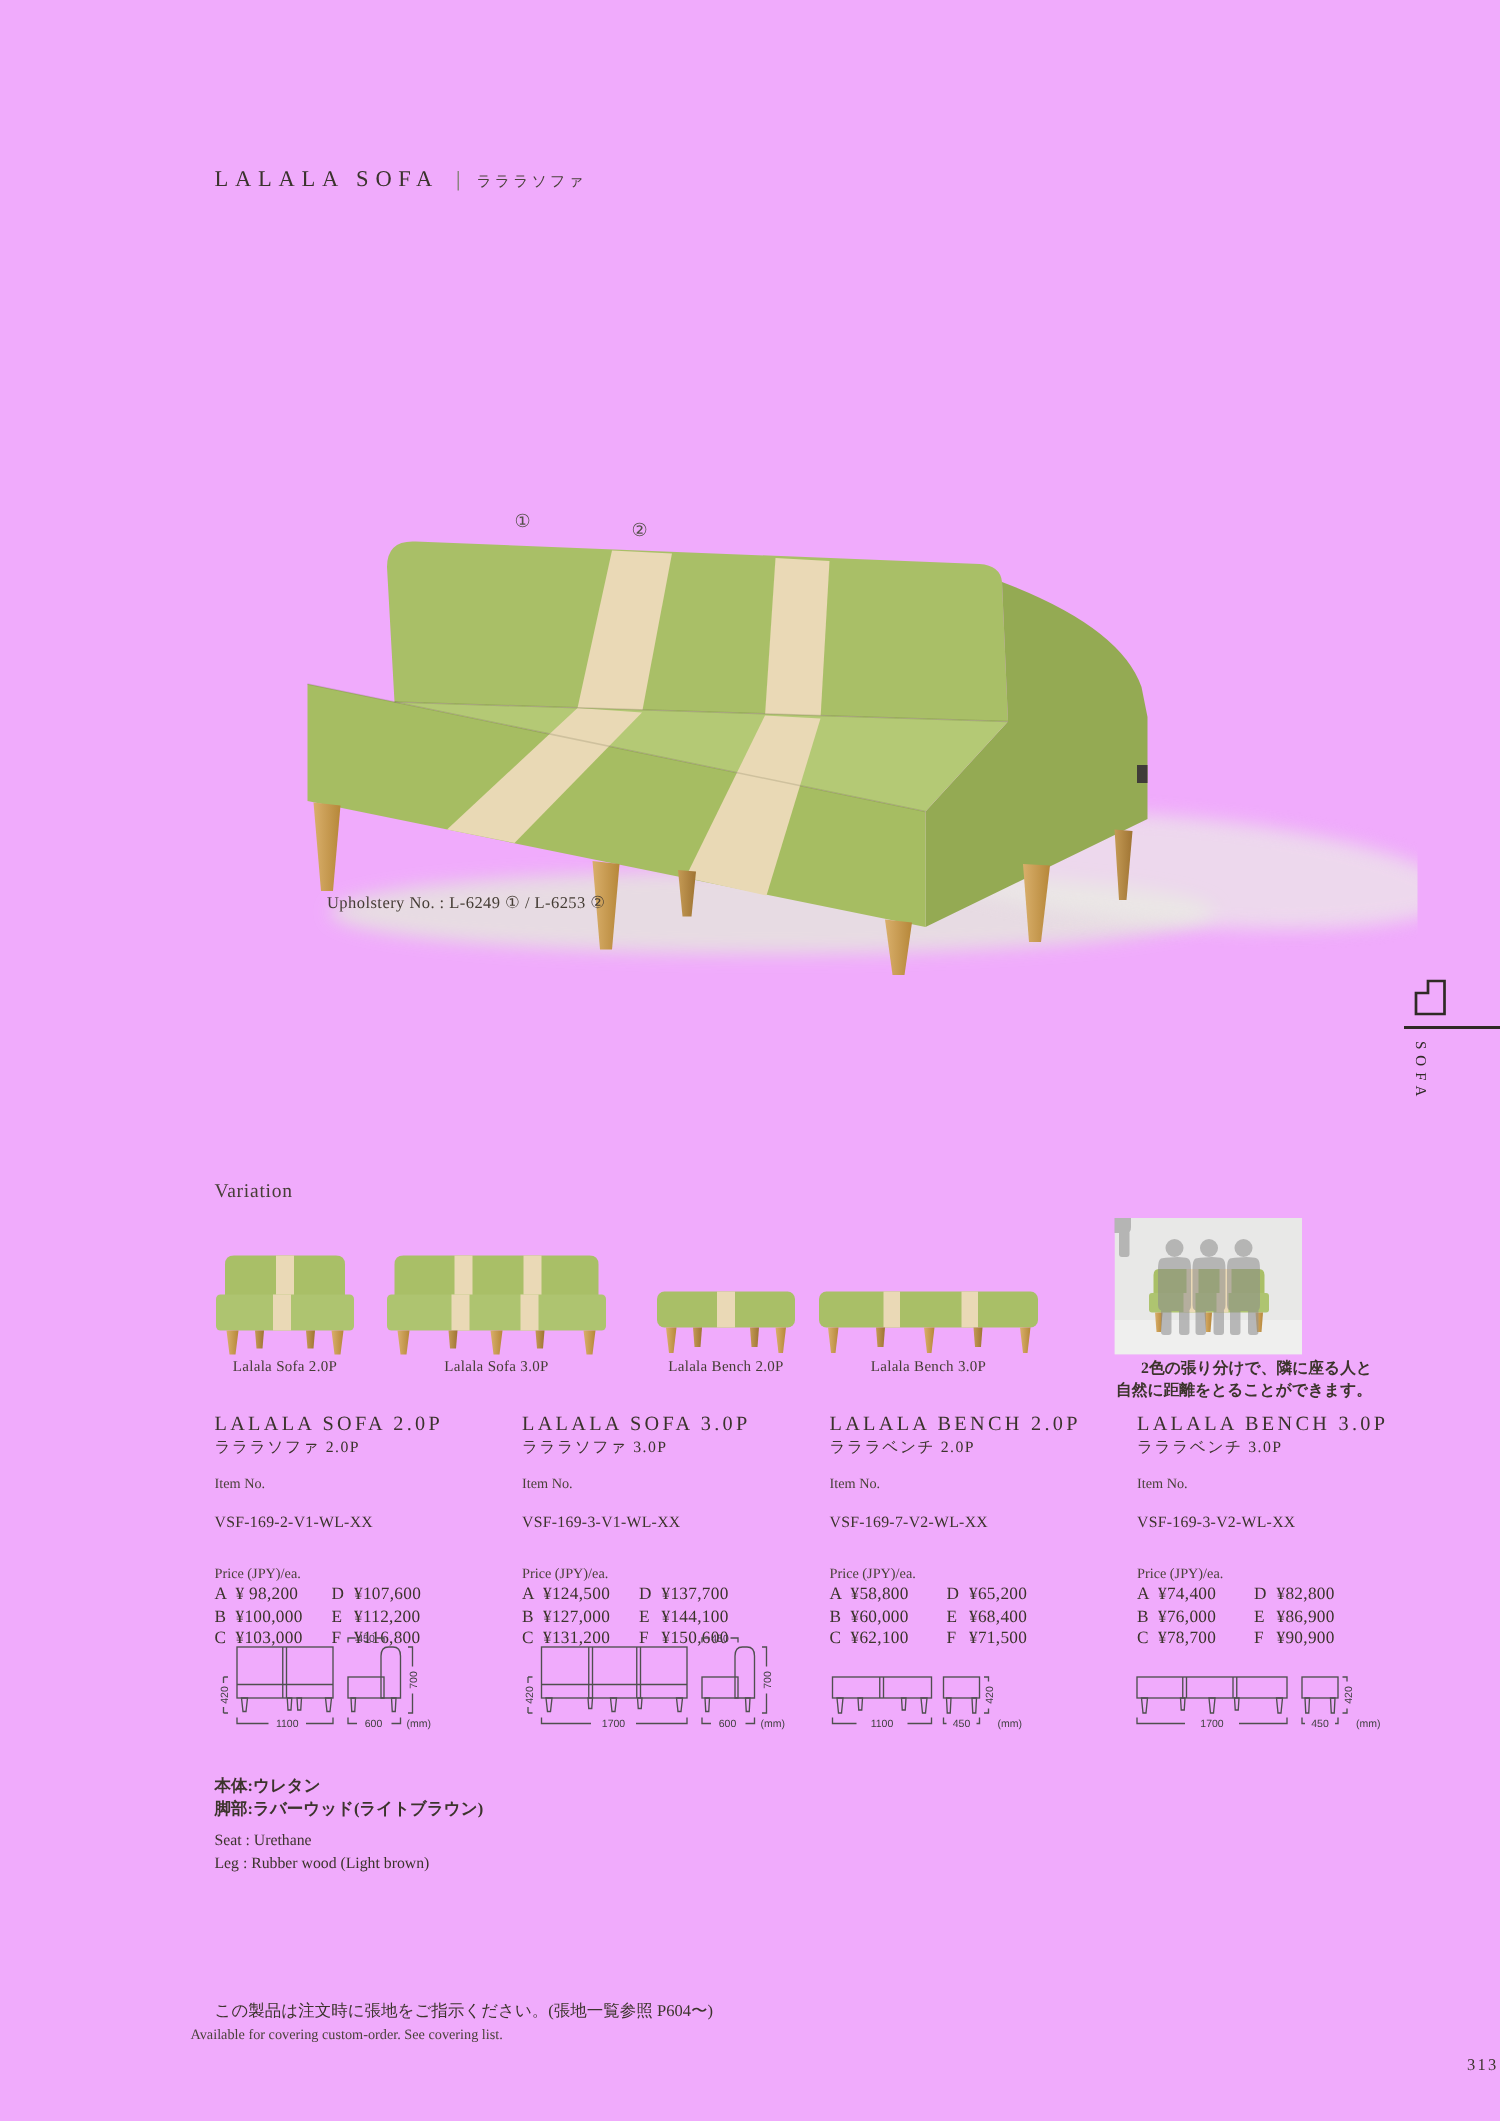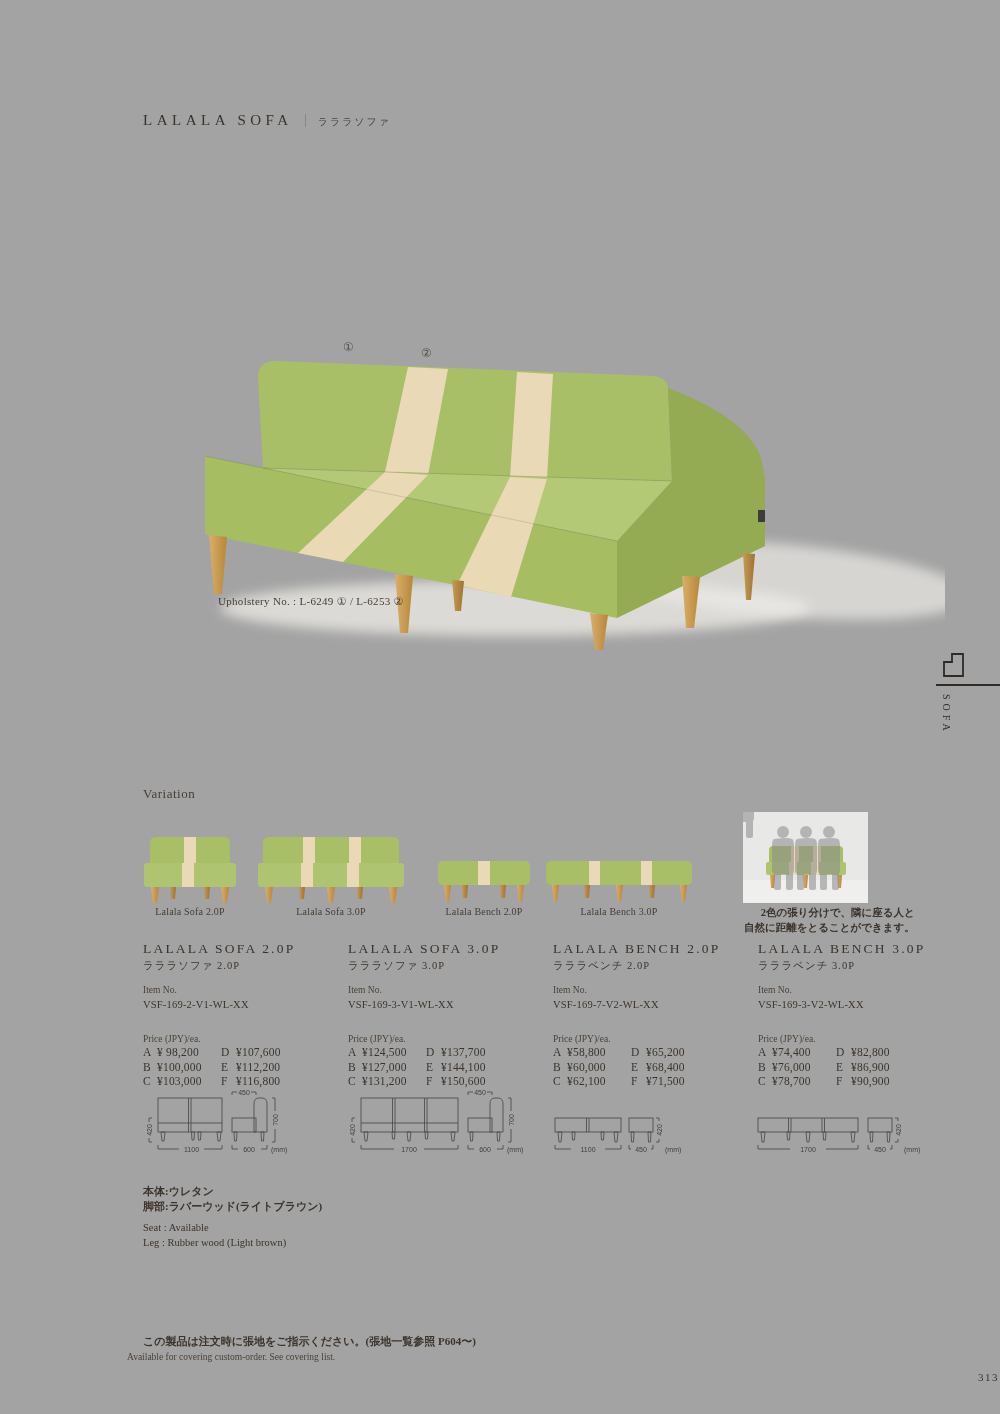--- a/index.html
+++ b/index.html
@@ -1,16 +1,16 @@
 <!DOCTYPE html>
 <html><head>
 <meta charset="utf-8">
 <style>
   html,body{margin:0;padding:0;background:#fff;}
-  .page{position:relative;width:1000px;height:1414px;background:#a3a3a3;overflow:hidden;
+  .page{position:relative;width:1000px;height:1414px;background:#f0abfc;overflow:hidden;
         font-family:"Liberation Serif","DejaVu Serif",serif;color:#3c342c;}
   .abs{position:absolute;}
 
   
   .hdr{left:143px;top:112px;display:flex;align-items:baseline;gap:12px;}
   .hdr-en{font-size:15px;letter-spacing:4.5px;color:#3a332c;}
   .hdr-sep{width:1px;height:13px;background:#8c8680;align-self:center;}
   .hdr-jp{font-size:10px;letter-spacing:2px;color:#4a423a;}
 
   
@@ -25,31 +25,31 @@
   
   .var-h{left:143px;top:786px;font-size:13px;letter-spacing:.5px;color:#463e36;}
   .thumb-cap{font-size:10px;text-align:center;color:#453d35;letter-spacing:.2px;}
   .feat-cap{left:744px;top:905px;font-size:10.5px;line-height:15px;font-weight:600;color:#3c342c;text-align:right;}
 
   
   .pcol{width:198px;}
   .p-title{font-size:13.5px;line-height:16px;letter-spacing:2.2px;color:#3a332c;}
   .p-jp{font-size:10.5px;line-height:14px;letter-spacing:1px;margin-top:2px;}
   .p-label{font-size:9.5px;line-height:12px;margin-top:11px;color:#4a4239;}
-  .p-itemno{font-size:10.5px;line-height:13px;margin-top:2px;letter-spacing:.2px;}
+  .p-itemno{font-size:10.5px;line-height:13px;margin-top:13px;letter-spacing:.2px;}
   .p-label2{font-size:9.5px;line-height:12px;margin-top:22px;color:#4a4239;}
   .p-row{display:flex;font-size:11.5px;line-height:14.5px;letter-spacing:.2px;}
   .p-row .k{width:14px;}
   .p-row .v1{width:64px;}
   .p-row .k2{width:15px;}
 
   
   .mat-jp{left:143px;top:1184px;font-size:11px;line-height:15px;font-weight:600;}
   .mat-en{left:143px;top:1220px;font-size:10.5px;line-height:15px;}
-  .foot-jp{left:143px;top:1334px;font-size:11px;line-height:15px;font-weight:700;}
+  .foot-jp{left:143px;top:1334px;font-size:11px;line-height:15px;font-weight:400;}
   .foot-en{left:127px;top:1351px;font-size:9.5px;line-height:13px;color:#4a423a;}
   .pageno{left:946px;top:1371px;font-size:11px;letter-spacing:1.5px;color:#3c342c;margin-left:32px;}
 
   svg text{font-family:"Liberation Sans","DejaVu Sans",sans-serif;}
   .dim{font-size:7px;fill:#3f3f3f;}
 </style>
 </head>
 <body>
 
 <div class="page">
@@ -392,21 +392,21 @@
     <text class="dim" x="124" y="66.5" text-anchor="middle">450</text>
     <text class="dim" transform="rotate(-90 142 45)" x="142" y="48" text-anchor="middle">420</text>
     <text class="dim" x="148" y="66.5">(mm)</text>
   </svg>
 
   <div class="abs mat-jp">
     <div>本体:ウレタン</div>
     <div>脚部:ラバーウッド(ライトブラウン)</div>
   </div>
   <div class="abs mat-en">
-    <div>Seat : Available</div>
+    <div>Seat : Urethane</div>
     <div>Leg : Rubber wood (Light brown)</div>
   </div>
 
   <div class="abs foot-jp">この製品は注文時に張地をご指示ください。(張地一覧参照 P604〜)</div>
   <div class="abs foot-en">Available for covering custom-order. See covering list.</div>
   <div class="abs pageno">313</div>
 
 </div>
 
 </body></html>

